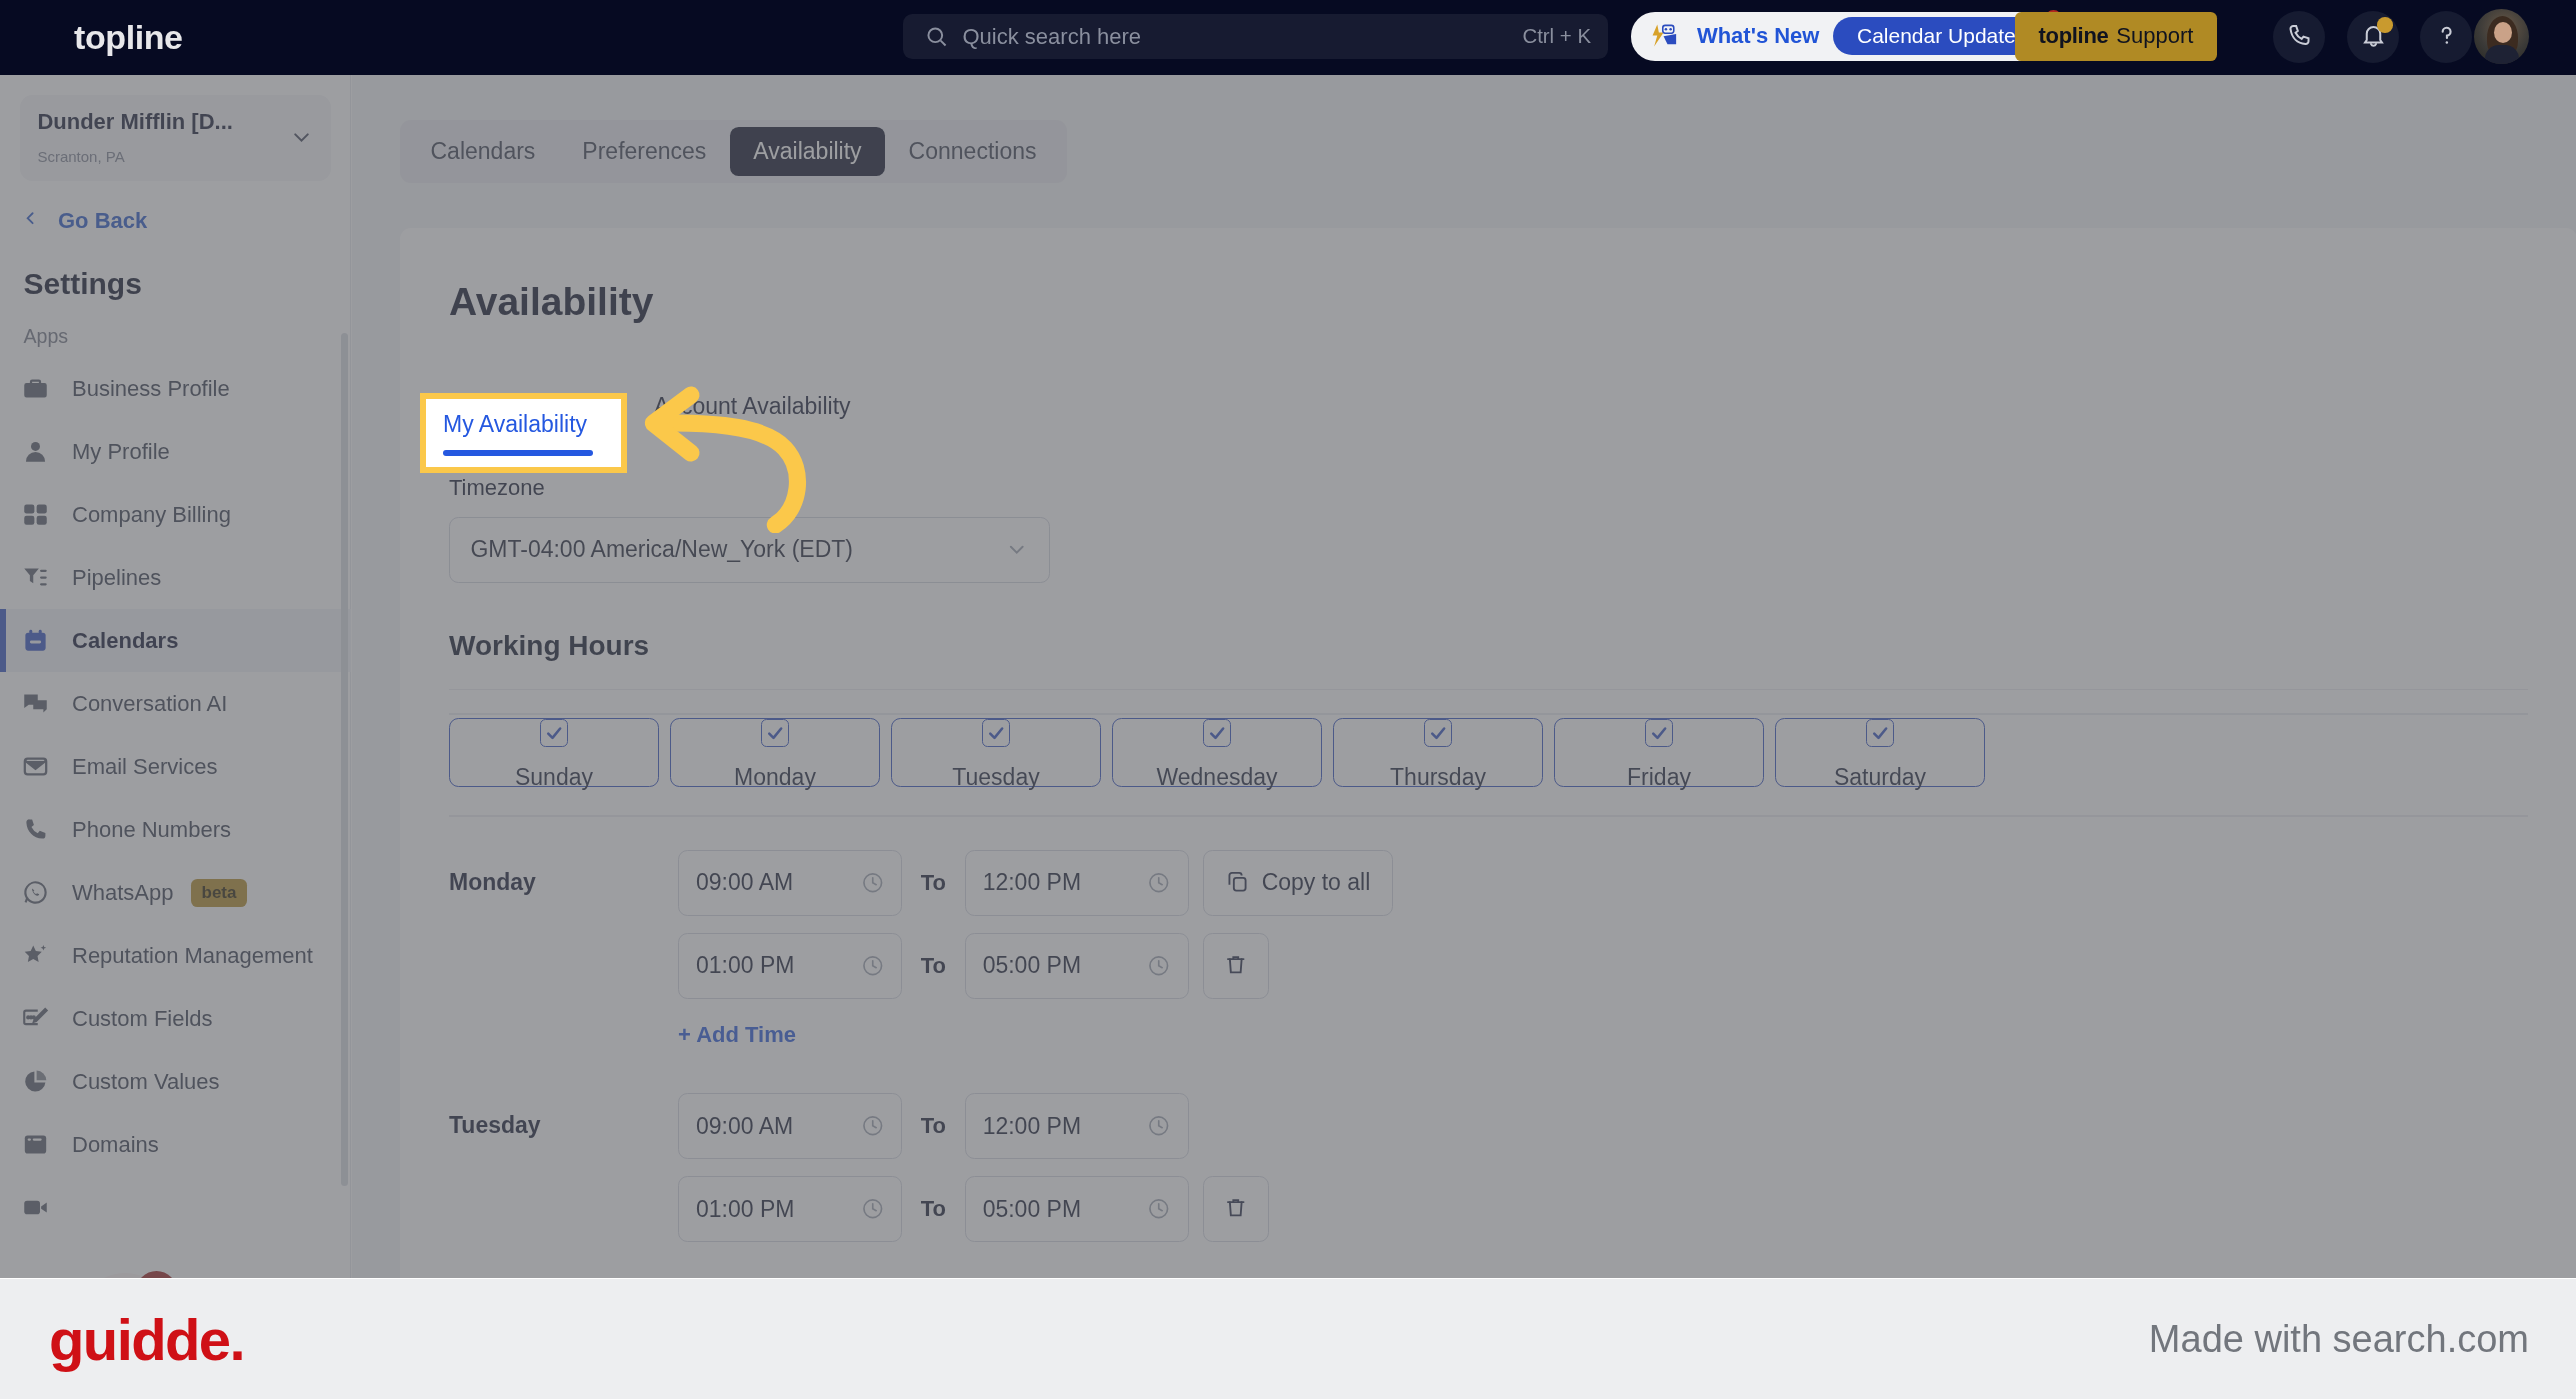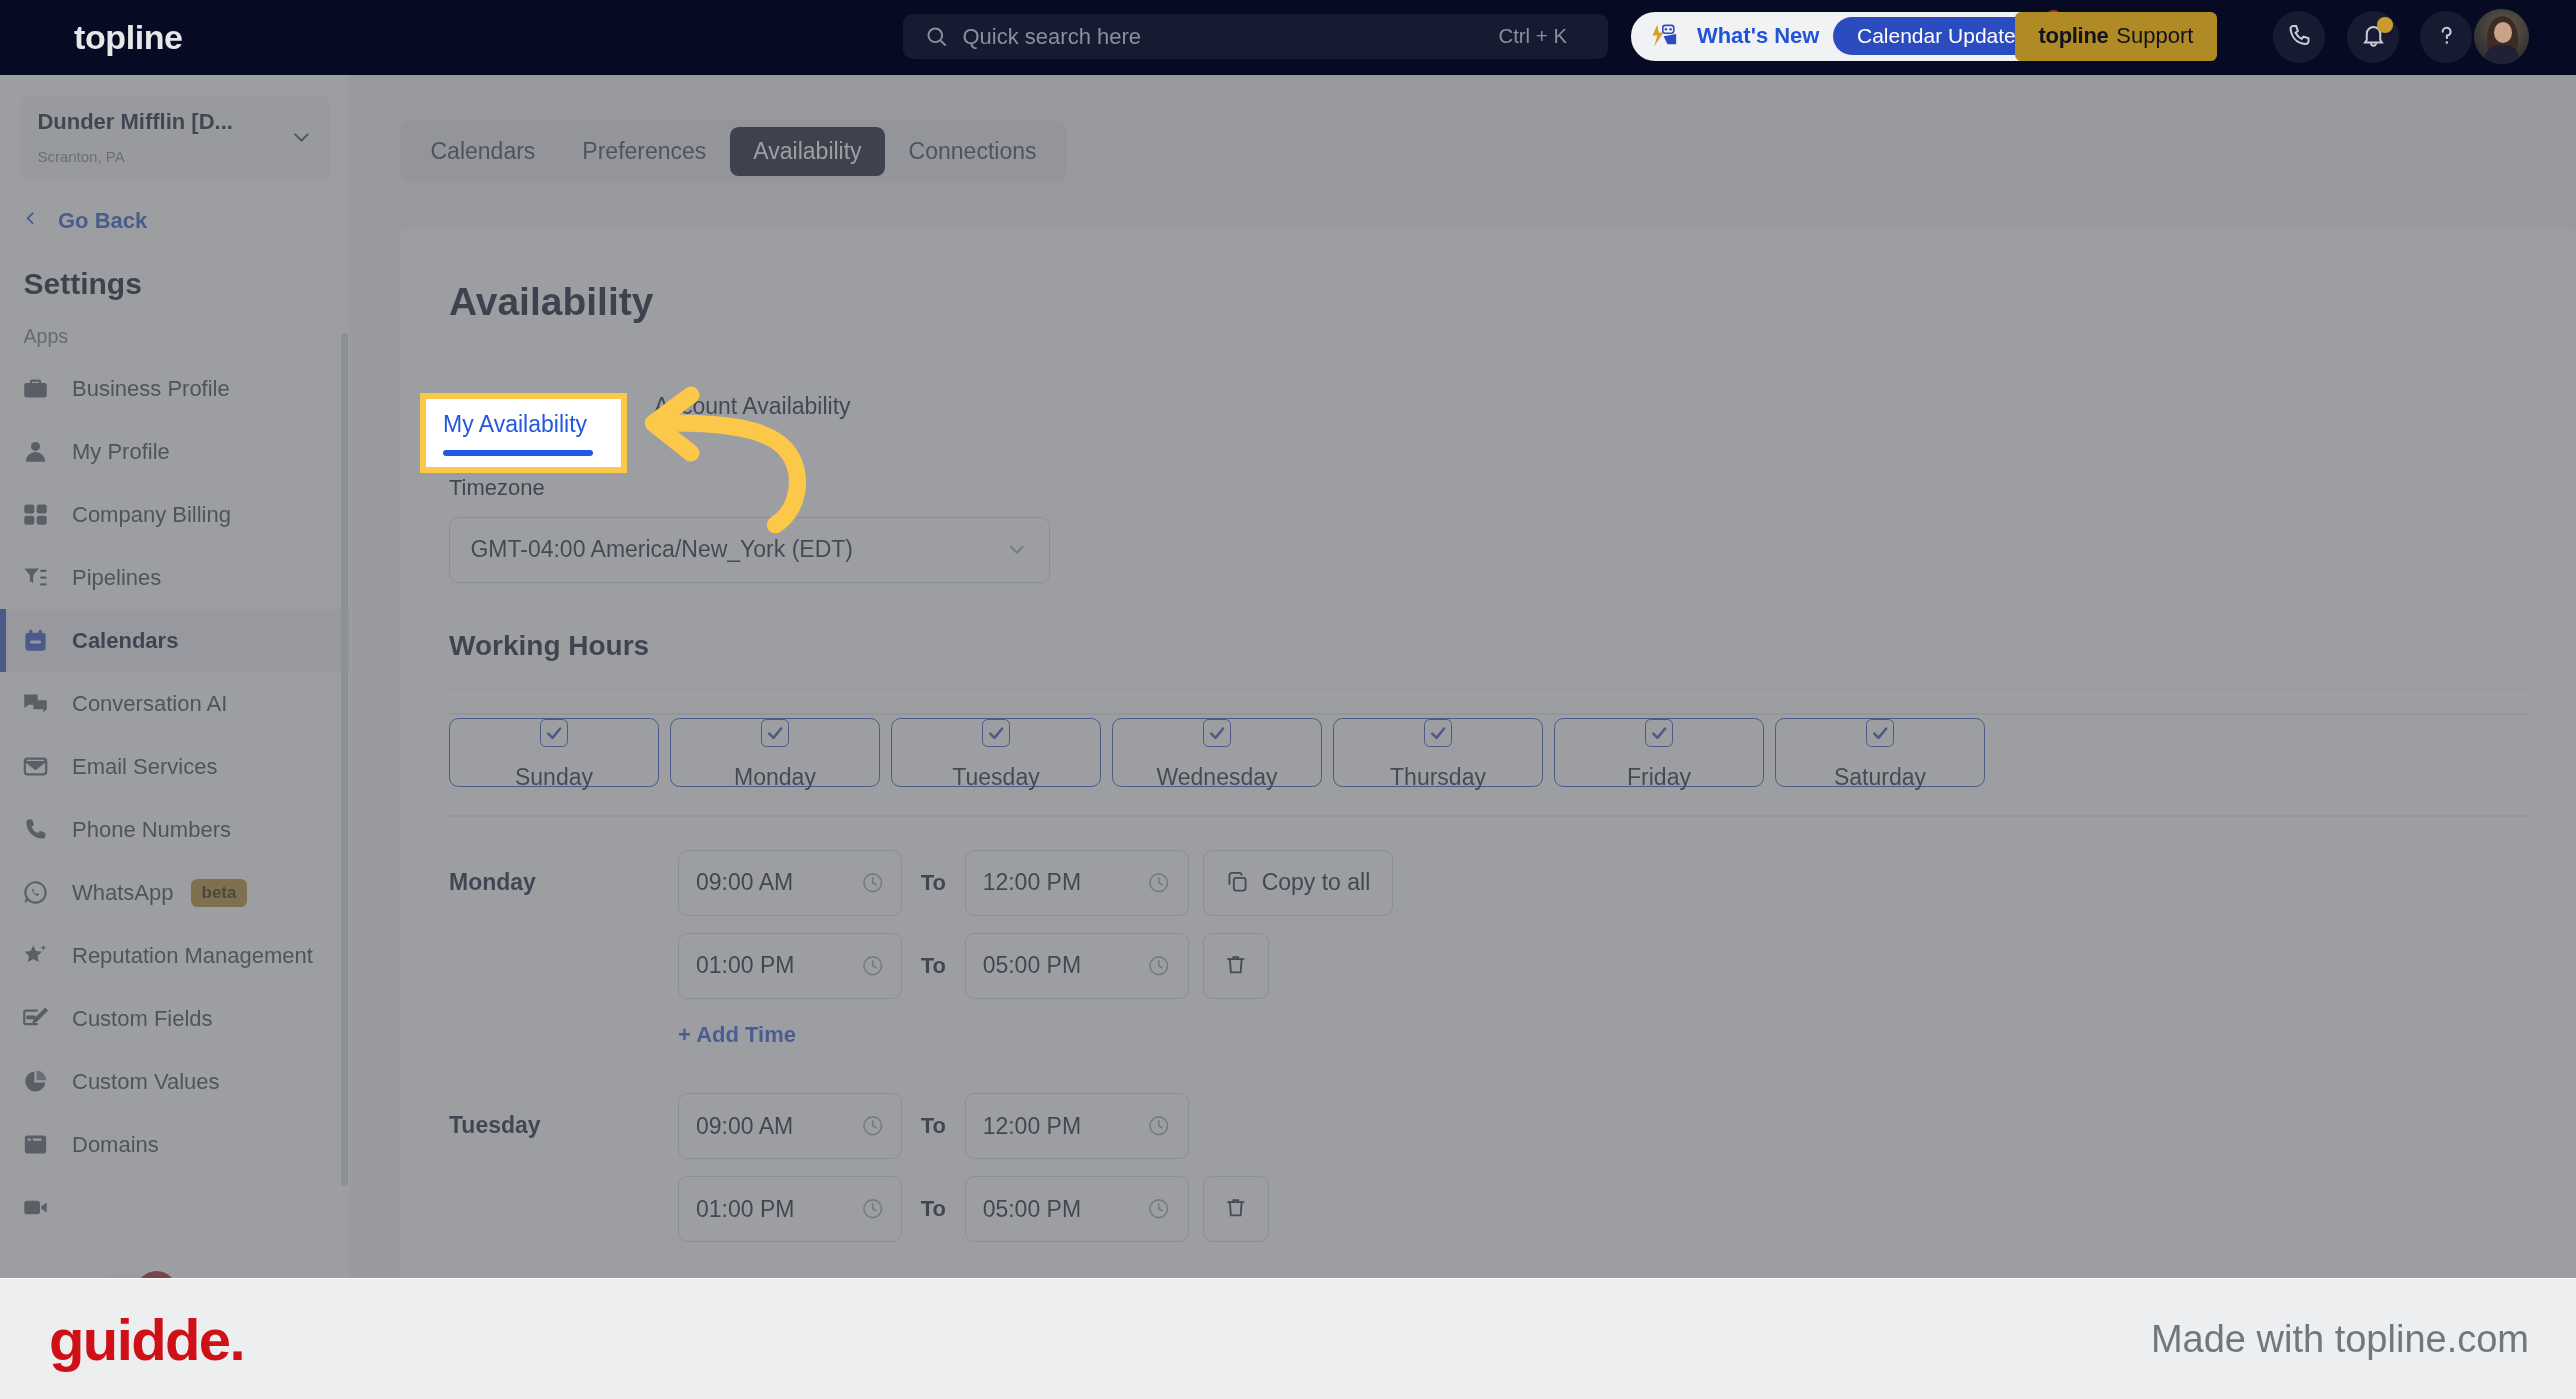--- a/index.html
+++ b/index.html
@@ -29,21 +29,21 @@
     position: absolute; left: 903px; top: 14px;
     width: 705px; height: 45px;
     background: #171B31; border-radius: 9.4px;
     display: flex; align-items: center;
   }
   .search-icon { margin-left: 22px; width: 23.5px; height: 23.5px; flex: none; }
   .search-placeholder {
     margin-left: 14px; color: #8a8f9e; font-size: 22px;
   }
   .search-kbd {
-    margin-left: auto; margin-right: 41px;
+    margin-left: auto; margin-right: 17px;
     color: #8a8f9e; font-size: 20.4px;
   }
   .whatsnew {
     position: absolute; left: 1631px; top: 11.7px;
     height: 49px; border-radius: 24px;
     background: #f1f2f4;
     display: flex; align-items: center; padding: 0 9.4px 0 20.4px;
   }
   .whatsnew-icon { width: 33px; height: 27px; flex: none; }
   .whatsnew-label {
@@ -846,17 +846,17 @@
     </div>
   </div>
 
   <svg class="arrow-svg" viewBox="0 0 330 200">
     <path d="M200 190 C 232 170, 238 120, 212 92 C 188 66, 130 58, 48 60" fill="none" stroke="#FBC84A" stroke-width="22" stroke-linecap="round"></path>
     <path d="M92 24 L44 60 L92 98" fill="none" stroke="#FBC84A" stroke-width="22" stroke-linecap="round" stroke-linejoin="round"></path>
   </svg>
 
   <div class="footer">
     <div class="footer-logo">guidde.</div>
-    <div class="footer-text">Made with topline.com</div>
+    <div class="footer-text">Made with search.com</div>
   </div>
 
 </div>
 
 
 </body></html>

